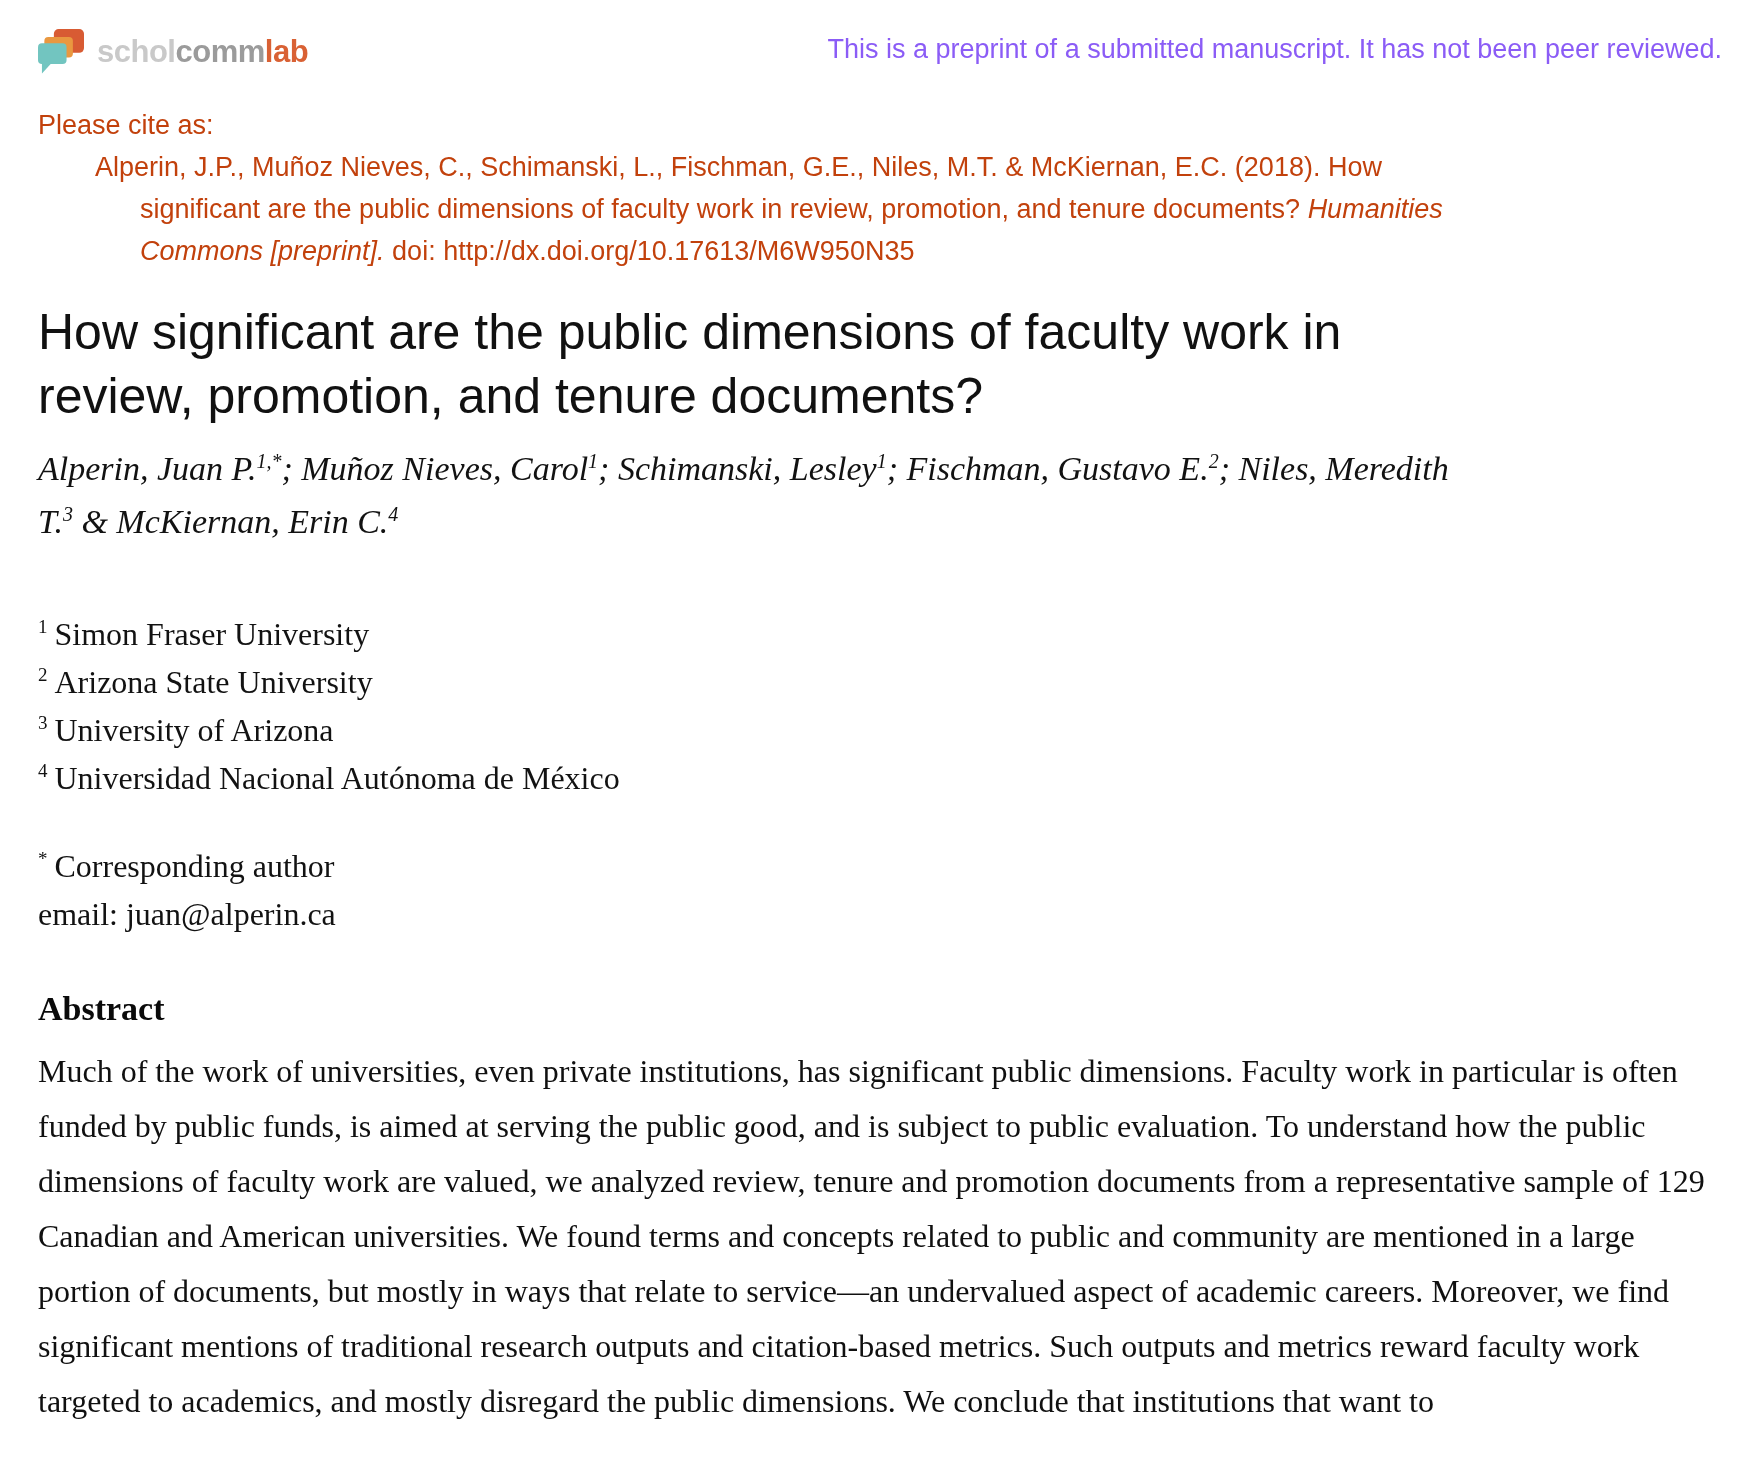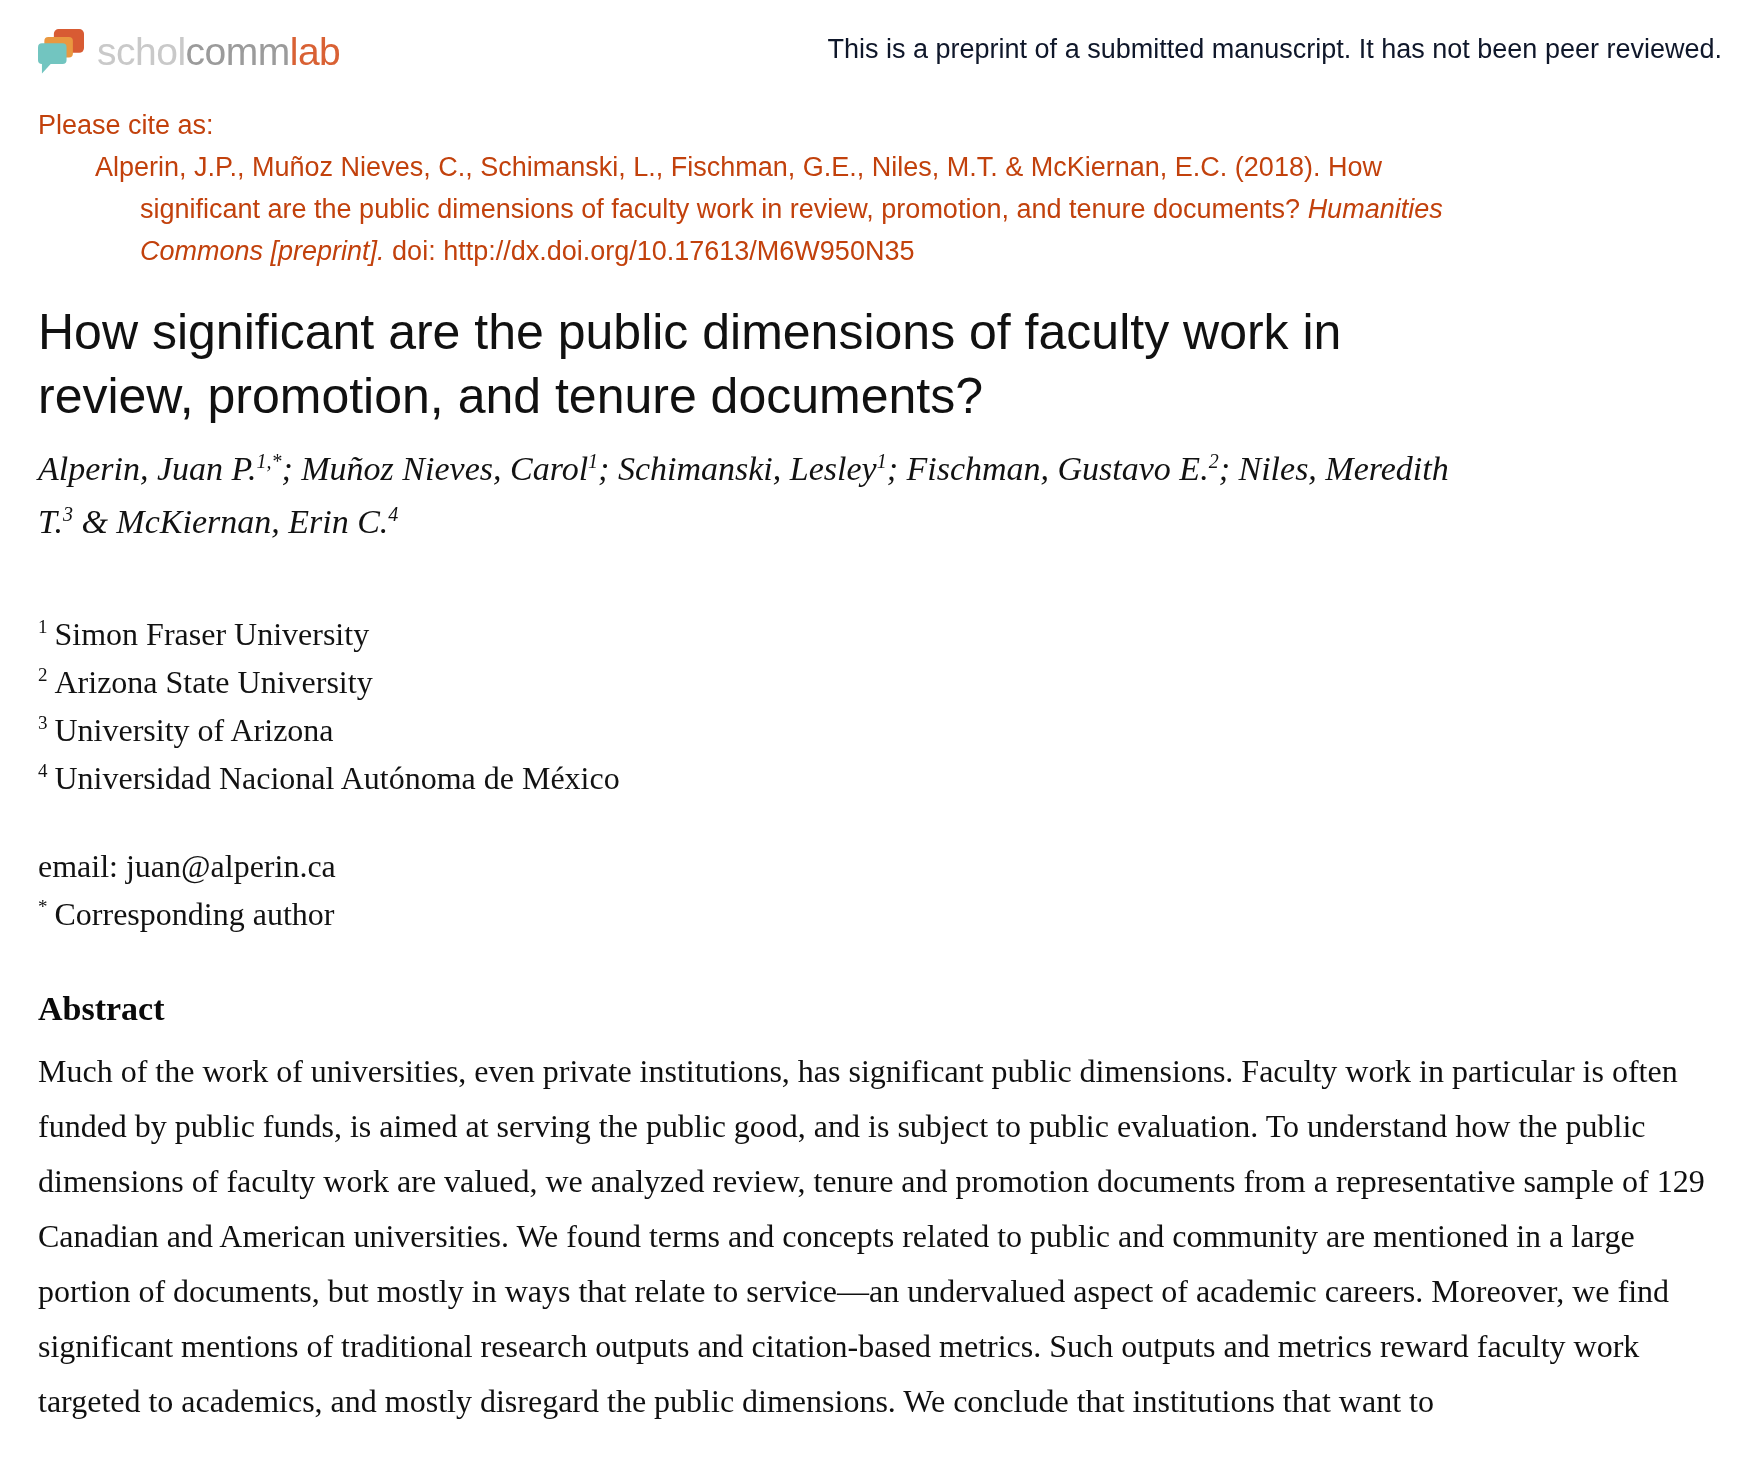--- a/index.html
+++ b/index.html
@@ -26,32 +26,32 @@
   .logo {
     display: flex;
     align-items: center;
     gap: 13px;
   }
   .logo-icon { width: 46px; height: 56px; display: block; }
   .b-red   { fill: #d85b33; }
   .b-amber { fill: #e99840; }
   .b-teal  { fill: #72c5c0; }
   .logo-text {
-    font-size: 39px;
-    font-weight: normal;
+    font-size: 31px;
+    font-weight: bold;
     letter-spacing: -0.5px;
     white-space: nowrap;
     line-height: 56px;
   }
   .lt-schol { color: #c9c9c9; }
   .lt-comm  { color: #9b9b9b; }
   .lt-lab   { color: #d96134; }
   .disclaimer {
     font-size: 27px;
-    color: #0f172a;
+    color: #8b5cf6;
     margin-top: 10px;
     white-space: nowrap;
   }
 
   
   .cite { margin-top: 24px; color: #c2410c; font-size: 27px; }
   .cite-label { line-height: 42px; }
   .cite-body  { padding-left: 102px; }
   .cite-line  { line-height: 42px; }
   .cite-line.first { margin-left: -45px; }
@@ -153,20 +153,20 @@
   <p class="authors"><span><span>Alperin, Juan P.</span><sup>1,*</sup><span>; </span></span><span><span>Muñoz Nieves, Carol</span><sup>1</sup><span>; </span></span><span><span>Schimanski, Lesley</span><sup>1</sup><span>; </span></span><span><span>Fischman, Gustavo E.</span><sup>2</sup><span>; </span></span><span><span>Niles, Meredith T.</span><sup>3</sup><span> &amp; </span></span><span><span>McKiernan, Erin C.</span><sup>4</sup><span></span></span></p>
 
   <ul class="affiliations">
     <li><sup>1</sup><span>Simon Fraser University</span></li>
     <li><sup>2</sup><span>Arizona State University</span></li>
     <li><sup>3</sup><span>University of Arizona</span></li>
     <li><sup>4</sup><span>Universidad Nacional Autónoma de México</span></li>
   </ul>
 
   <div class="corresponding">
+    <div><sup>*</sup><span>Corresponding author</span></div>
     <div>email: juan@alperin.ca</div>
-    <div><sup>*</sup><span>Corresponding author</span></div>
   </div>
 
   <h2 class="abstract-heading">Abstract</h2>
   <p class="abstract-text">Much of the work of universities, even private institutions, has significant public dimensions. Faculty work in particular is often funded by public funds, is aimed at serving the public good, and is subject to public evaluation. To understand how the public dimensions of faculty work are valued, we analyzed review, tenure and promotion documents from a representative sample of 129 Canadian and American universities. We found terms and concepts related to public and community are mentioned in a large portion of documents, but mostly in ways that relate to service—an undervalued aspect of academic careers. Moreover, we find significant mentions of traditional research outputs and citation-based metrics. Such outputs and metrics reward faculty work targeted to academics, and mostly disregard the public dimensions. We conclude that institutions that want to</p>
 
 </div>
 
 </body></html>

